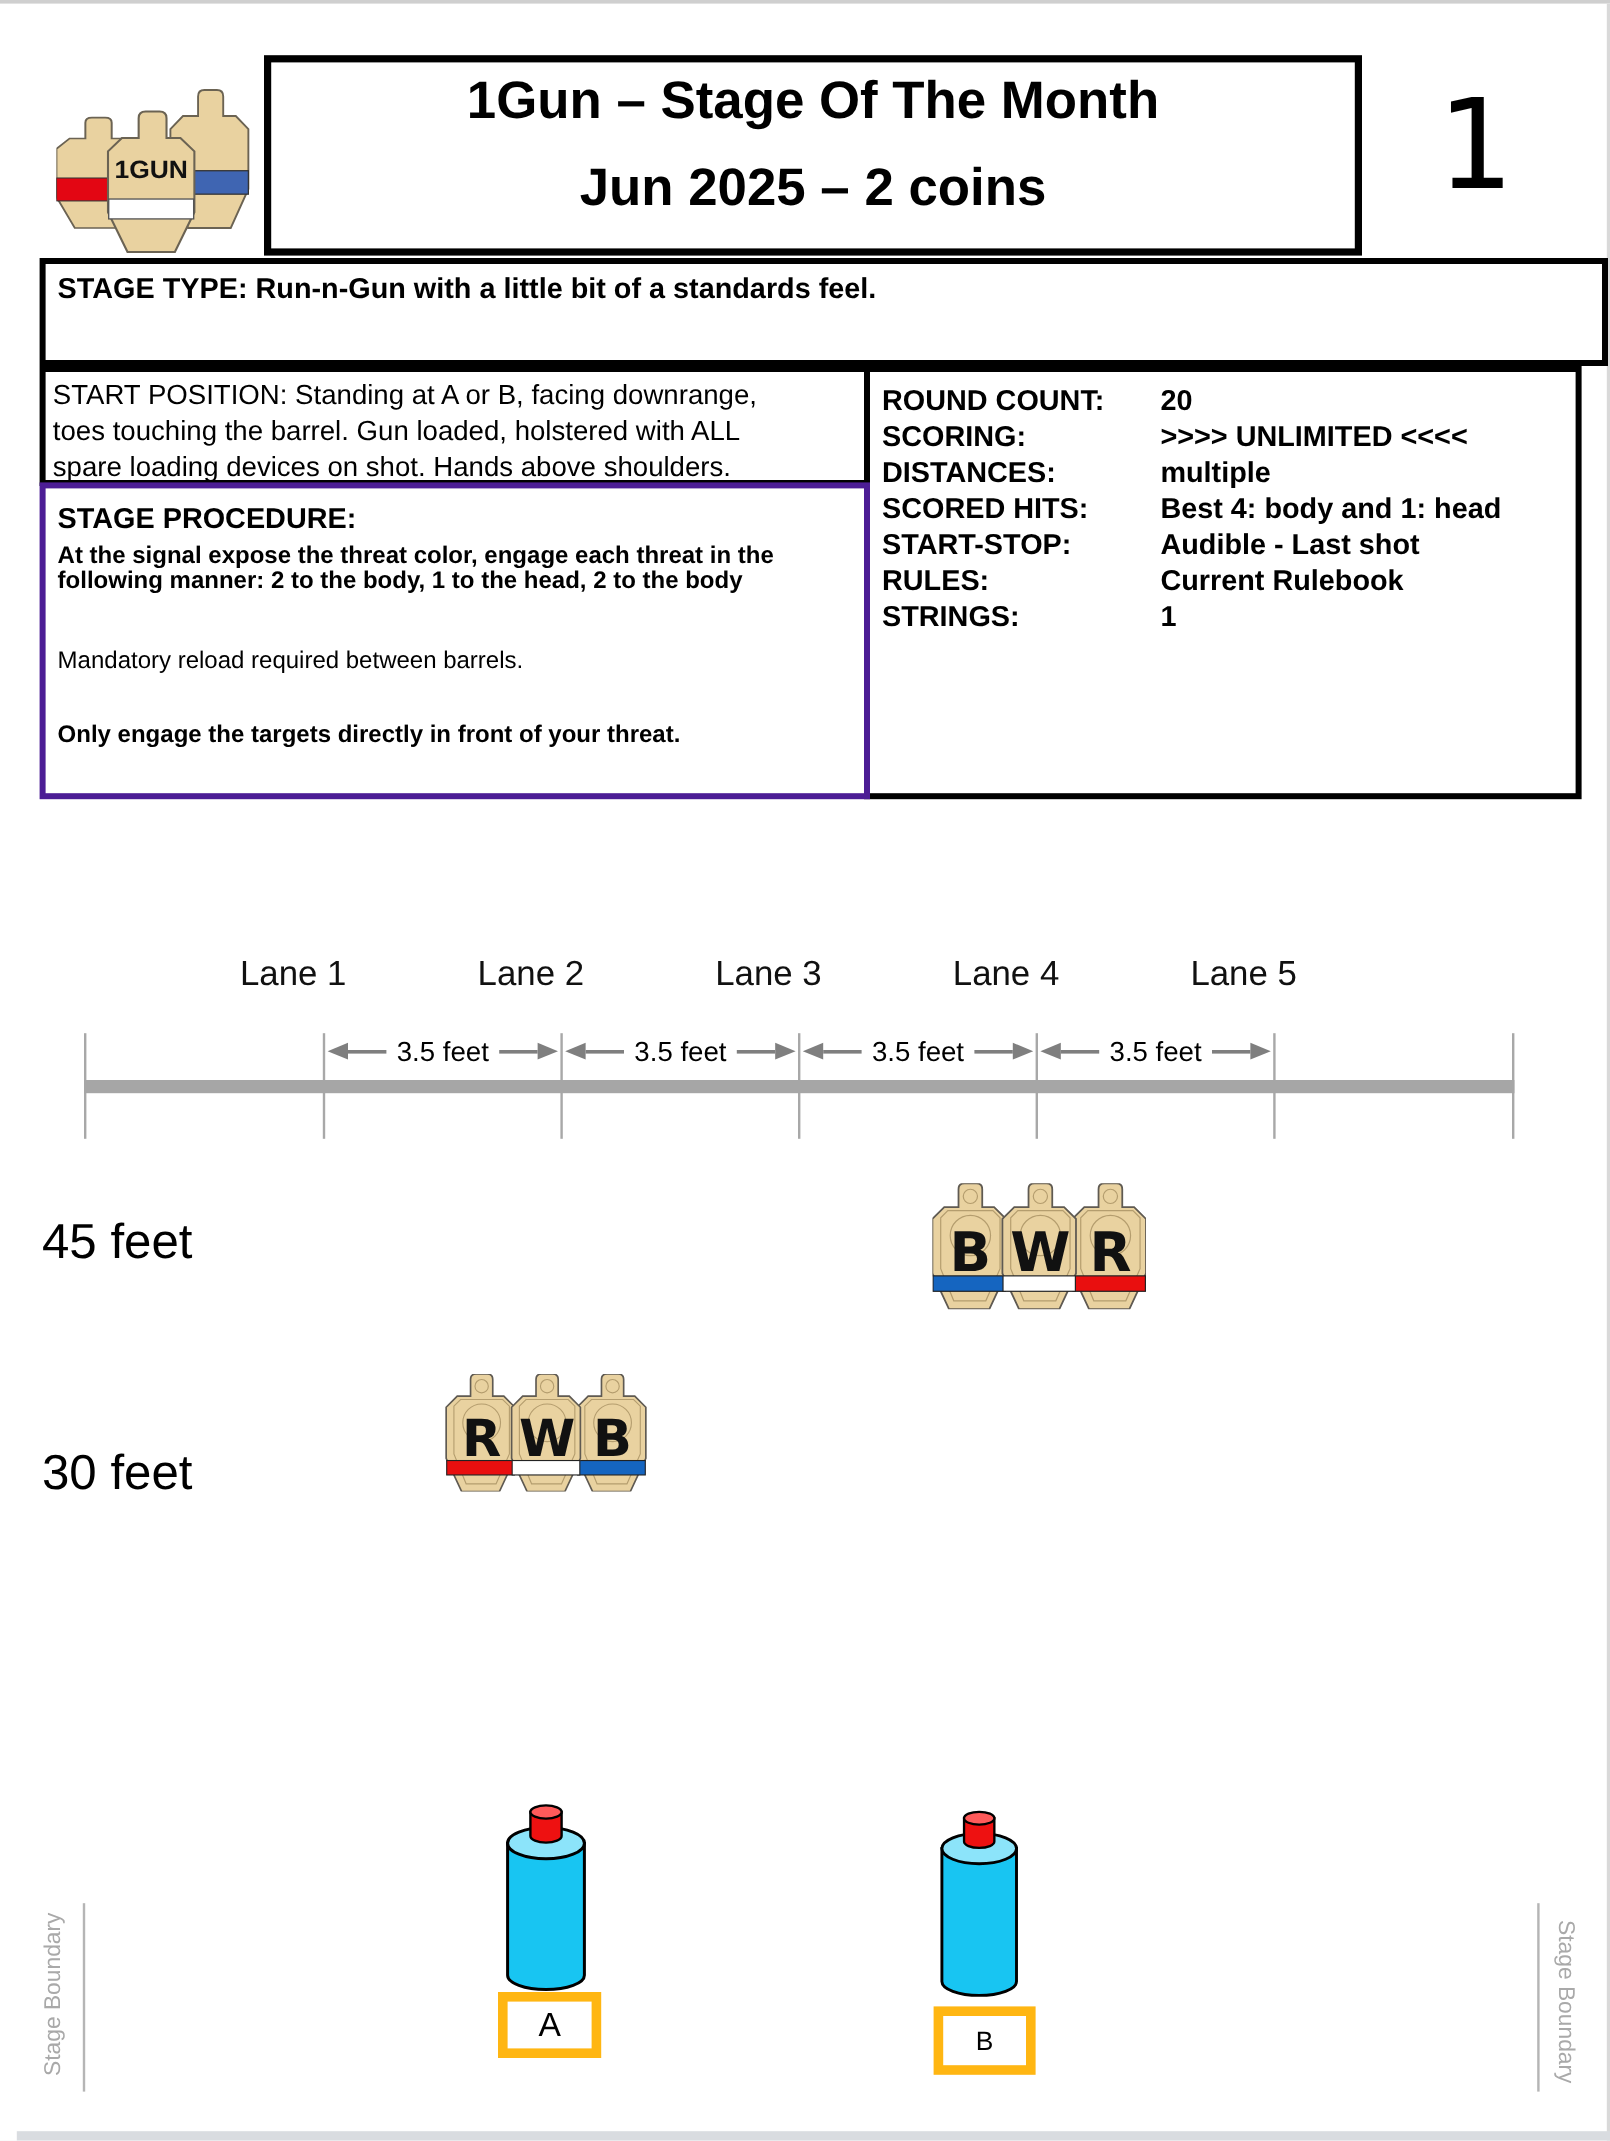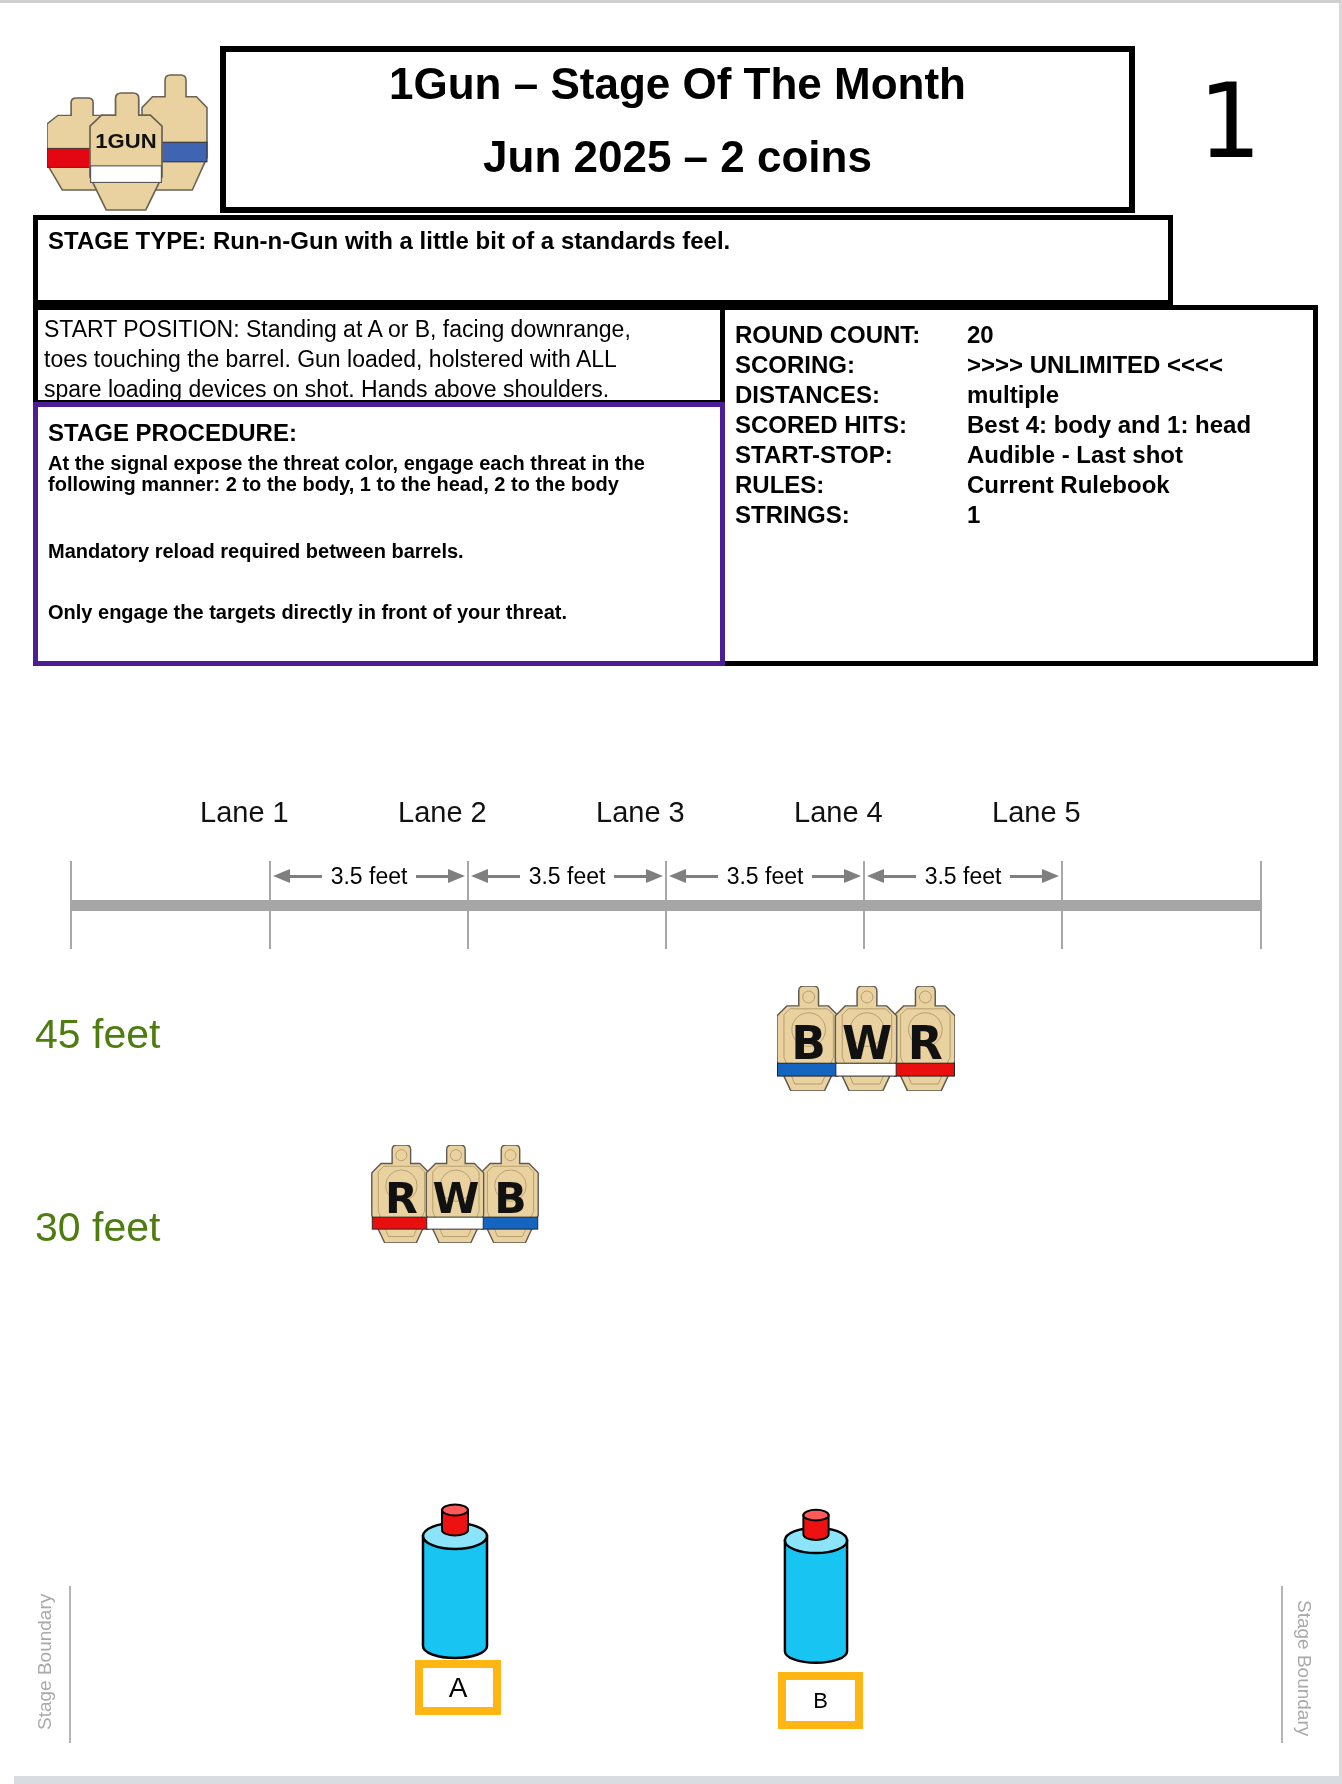--- a/index.html
+++ b/index.html
@@ -20,54 +20,54 @@
   .title-line{font-weight:bold;font-size:44px;line-height:48px;}
   .title-line.l1{margin-top:8px;}
   .title-line.l2{margin-top:25px;}
   .stage-number{
     position:absolute;left:1158px;top:66px;width:140px;text-align:center;
     font-family:"DejaVu Sans Mono",monospace;font-size:104px;line-height:104px;font-weight:500;
   }
 
   
   .stage-type-box{
-    position:absolute;left:33px;top:212px;width:1140px;height:90px;
+    position:absolute;left:33px;top:212px;width:1307px;height:90px;
     border:5px solid #000;box-sizing:border-box;padding:7px 10px;
     font-weight:bold;font-size:24px;white-space:nowrap;
   }
   .start-box{
     position:absolute;left:33px;top:302px;width:692px;height:100px;
     border:5px solid #000;box-sizing:border-box;padding:4px 4px 0 6px;
   }
   .start-line{font-weight:normal;font-size:23px;line-height:30px;white-space:nowrap;}
   .details-box{
     position:absolute;left:720px;top:302px;width:598px;height:361px;
     border:5px solid #000;box-sizing:border-box;padding:10px 0 0 10px;
   }
   .detail-row{font-weight:bold;font-size:24px;line-height:30px;white-space:nowrap;}
   .detail-label{display:inline-block;width:232px;}
   .procedure-box{
     position:absolute;left:33px;top:399px;width:692px;height:264px;
     border:5px solid #4c1d95;box-sizing:border-box;
   }
   .proc-heading{position:absolute;left:10px;top:12px;font-weight:bold;font-size:24px;}
   .proc-p1{position:absolute;left:10px;top:46px;width:672px;font-weight:bold;font-size:20px;line-height:21px;}
-  .proc-p2{position:absolute;left:10px;top:133px;width:672px;font-weight:bold;font-size:20px;}
+  .proc-p2{position:absolute;left:10px;top:133px;width:672px;font-weight:normal;font-size:20px;}
   .proc-p3{position:absolute;left:10px;top:194px;width:672px;font-weight:bold;font-size:20px;}
 
   
   .lane-label{position:absolute;top:793px;width:140px;text-align:left;font-size:29px;color:#111;}
   .tick{position:absolute;top:858px;width:2px;height:88px;background:#a8a8a8;}
   .range-bar{position:absolute;left:70px;top:897px;width:1192px;height:11px;background:#a6a6a6;}
   .dim{position:absolute;top:862px;height:22px;display:flex;align-items:center;}
   .dim .tri-l{width:0;height:0;border-top:7px solid transparent;border-bottom:7px solid transparent;border-right:17px solid #7f7f7f;}
   .dim .tri-r{width:0;height:0;border-top:7px solid transparent;border-bottom:7px solid transparent;border-left:17px solid #7f7f7f;}
   .dim .line{flex:1;height:3px;background:#7f7f7f;}
   .dim .dim-label{padding:0 9px;font-size:23px;color:#000;white-space:nowrap;}
-  .feet-label{position:absolute;left:35px;font-size:41px;color:#4d7c0f;}
+  .feet-label{position:absolute;left:35px;font-size:41px;color:#000000;}
   .feet-45{top:1008px;}
   .feet-30{top:1201px;}
   .tgroup{position:absolute;}
   .barrel{position:absolute;}
   .pos-label{
     position:absolute;background:#ffffff;border:8px solid #ffb612;box-sizing:border-box;
     display:flex;align-items:center;justify-content:center;font-family:"Liberation Sans",sans-serif;
   }
   .pos-a{left:415px;top:1657px;width:86px;height:55px;font-size:28px;}
   .pos-b{left:778px;top:1669px;width:85px;height:57px;font-size:22px;}

